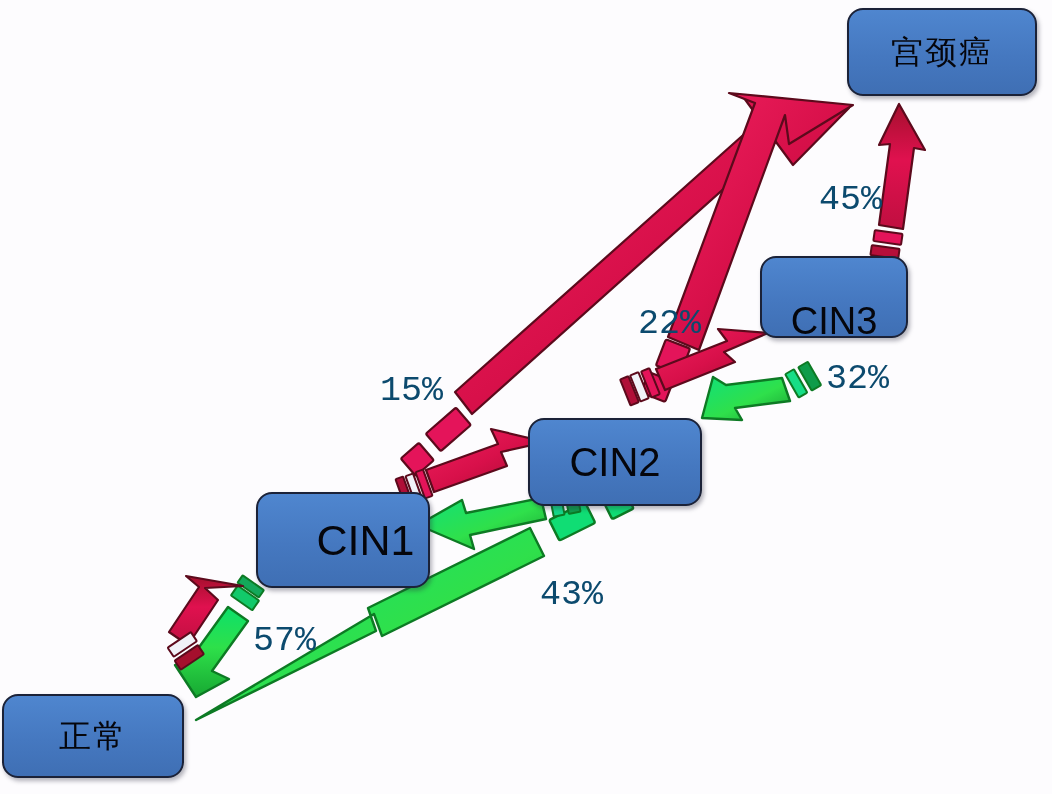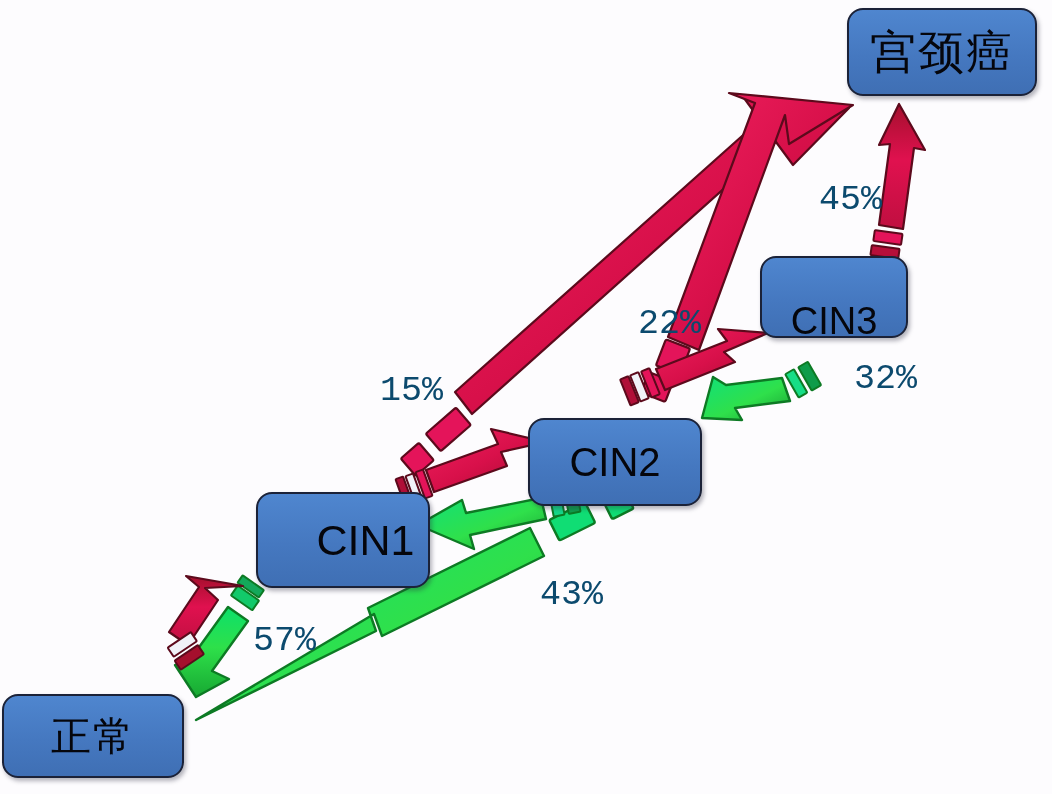--- a/index.html
+++ b/index.html
@@ -60,25 +60,25 @@
     font-size: 35px;
     color: #0c4a6e;
     white-space: nowrap;
     line-height: 1;
   }
   #node-normal   { left: 2px;   top: 694px; width: 182px; height: 84px;  }
   #node-cin1     { left: 256px; top: 492px; width: 174px; height: 96px; padding-left: 45px;  }
   #node-cin2     { left: 528px; top: 418px; width: 174px; height: 88px;  }
   #node-cin3     { left: 760px; top: 256px; width: 148px; height: 82px;  }
   #node-cancer   { left: 847px; top: 8px;   width: 190px; height: 88px;  }
-  #node-normal .node-label  { font-size: 40px; }
+  #node-normal .node-label  { font-size: 32px; }
   #node-cin1 .node-label    { font-size: 43px; }
   #node-cin2 .node-label    { font-size: 40px; }
   #node-cin3 .node-label    { font-size: 38px; margin-top: 48px; }
-  #node-cancer .node-label  { font-size: 46px; }
+  #node-cancer .node-label  { font-size: 32px; }
 </style>
 </head>
 <body>
 
 <div id="stage">
 
   <svg id="diagram-svg" viewBox="0 0 1052 794">
     <defs>
       <linearGradient id="gradRed" x1="0" y1="0" x2="0" y2="1">
         <stop offset="0%" stop-color="#a50f2d"></stop>
@@ -181,17 +181,17 @@
     <span class="node-label label-latin">CIN3</span>
   </div>
 
   <div class="node-box" id="node-cancer">
     <span class="node-label label-cjk">宫颈癌</span>
   </div>
 
   <div class="pct-label" style="left:380px; top:374px;">15%</div>
   <div class="pct-label" style="left:638px; top:307px;">22%</div>
   <div class="pct-label" style="left:819px; top:183px;">45%</div>
-  <div class="pct-label" style="left:826px; top:362px;margin-left:28px;">32%</div>
+  <div class="pct-label" style="left:826px; top:362px;">32%</div>
   <div class="pct-label" style="left:540px; top:578px;">43%</div>
   <div class="pct-label" style="left:253px; top:624px;">57%</div>
 
 </div>
 
 </body></html>

